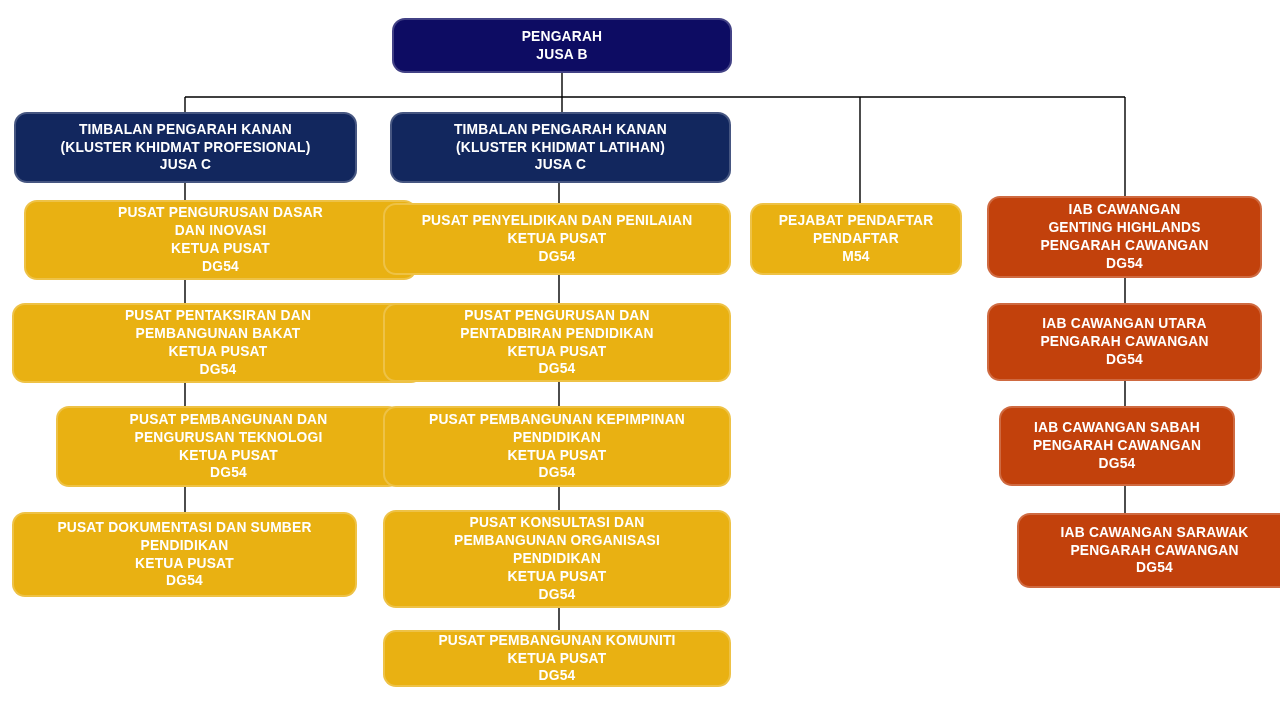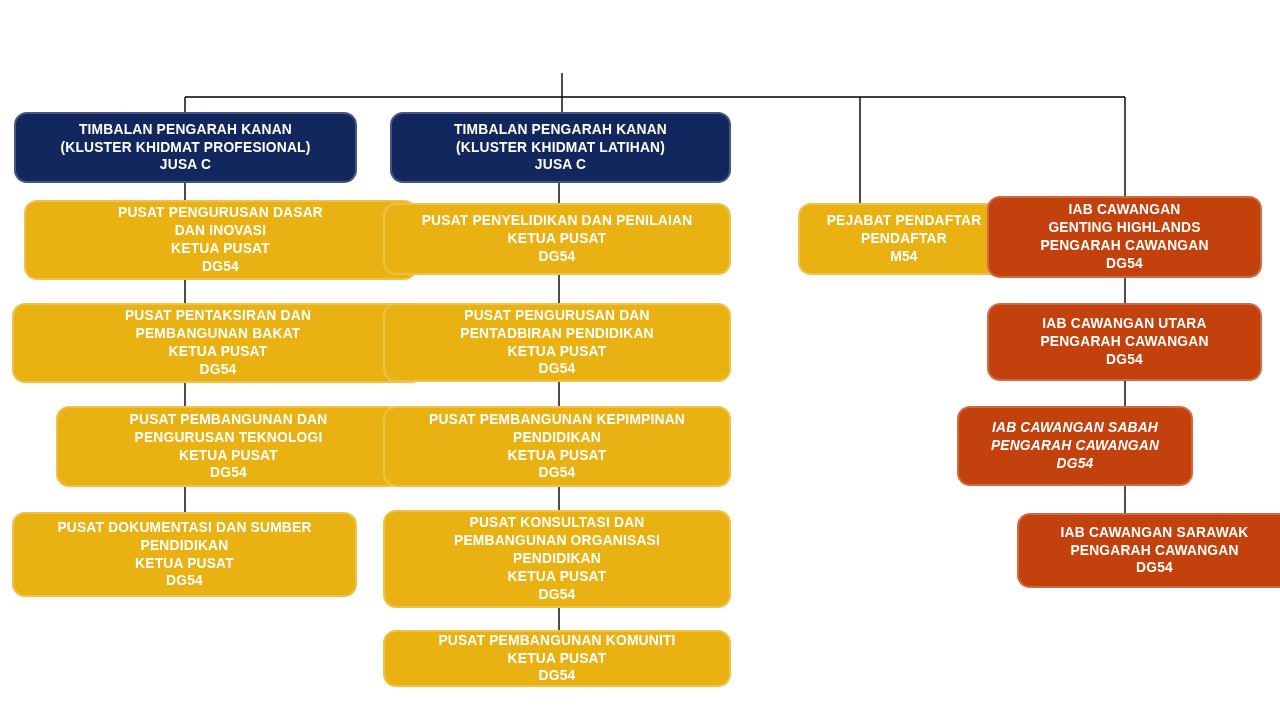--- a/index.html
+++ b/index.html
@@ -53,25 +53,25 @@
   #n-pentaksiran  { left: 12px;  top: 303px; width: 412px; height: 80px; }
   #n-teknologi    { left: 12px;  top: 406px; width: 345px; height: 81px; margin-left: 44px; }
   #n-dokumentasi  { left: 12px;  top: 512px; width: 345px; height: 85px; }
 
   #n-penyelidikan { left: 383px; top: 203px; width: 348px; height: 72px; }
   #n-pentadbiran  { left: 383px; top: 303px; width: 348px; height: 79px; }
   #n-kepimpinan   { left: 383px; top: 406px; width: 348px; height: 81px; }
   #n-konsultasi   { left: 383px; top: 510px; width: 348px; height: 98px; }
   #n-komuniti     { left: 383px; top: 630px; width: 348px; height: 57px; }
 
-  #n-pendaftar    { left: 750px; top: 203px; width: 212px; height: 72px; margin-left: 48px; }
+  #n-pendaftar    { left: 750px; top: 203px; width: 212px; height: 72px; }
 
   #n-genting      { left: 987px; top: 196px; width: 275px; height: 82px; }
   #n-utara        { left: 987px; top: 303px; width: 275px; height: 78px; }
-  #n-sabah        { left: 957px; top: 406px; width: 236px; height: 80px; font-style: italic; }
+  #n-sabah        { left: 999px; top: 406px; width: 236px; height: 80px; }
   #n-sarawak      { left: 987px; top: 513px; width: 275px; height: 75px; margin-left: 30px; }
 </style>
 </head>
 <body>
 
 <div id="stage">
 
   <svg id="connectors" viewBox="0 0 1280 720" xmlns="http://www.w3.org/2000/svg">
     <g stroke="#000000" stroke-width="1.4">
 
@@ -94,20 +94,22 @@
       <line x1="559" y1="382" x2="559" y2="406"></line>
       <line x1="559" y1="487" x2="559" y2="510"></line>
       <line x1="559" y1="608" x2="559" y2="630"></line>
 
       <line x1="1125" y1="278" x2="1125" y2="303"></line>
       <line x1="1125" y1="381" x2="1125" y2="406"></line>
       <line x1="1125" y1="486" x2="1125" y2="513"></line>
     </g>
   </svg>
 
+  <div id="n-pengarah" class="node navy-top">PENGARAH
+JUSA B</div>
 
   <div id="n-tpk-prof" class="node navy-mid">TIMBALAN PENGARAH KANAN
 (KLUSTER KHIDMAT PROFESIONAL)
 JUSA C</div>
   <div id="n-tpk-lat" class="node navy-mid">TIMBALAN PENGARAH KANAN
 (KLUSTER KHIDMAT LATIHAN)
 JUSA C</div>
 
   <div id="n-dasar" class="node gold">PUSAT PENGURUSAN DASAR
 DAN INOVASI

